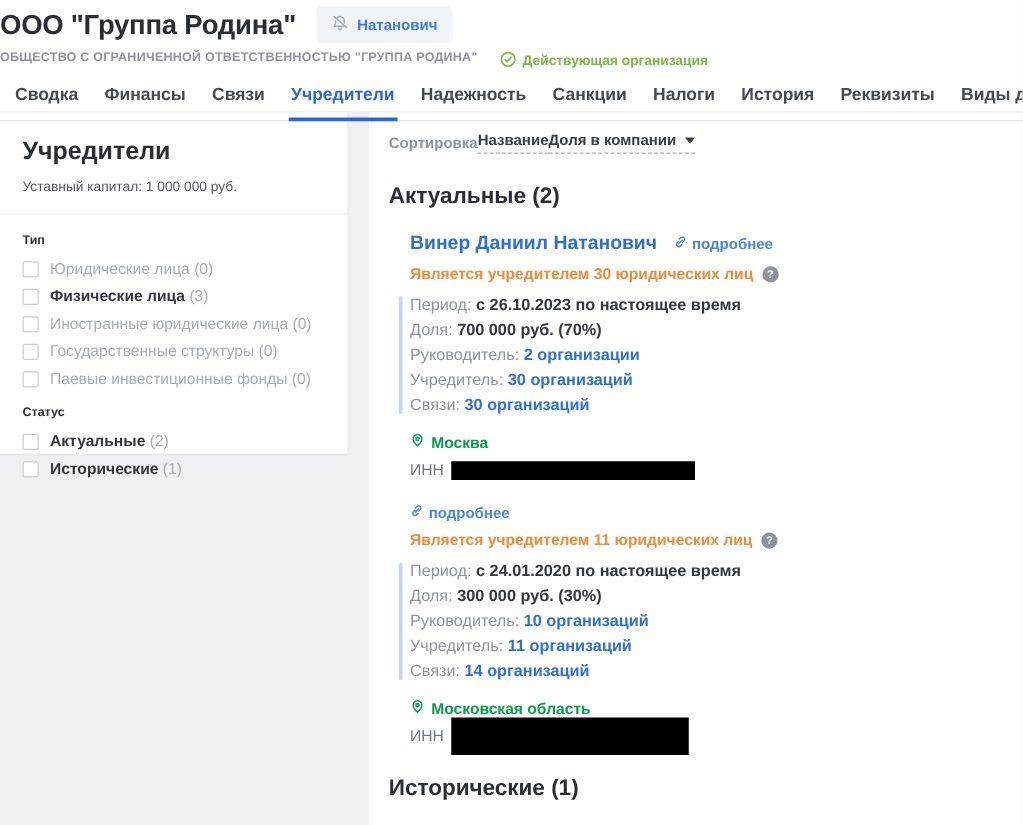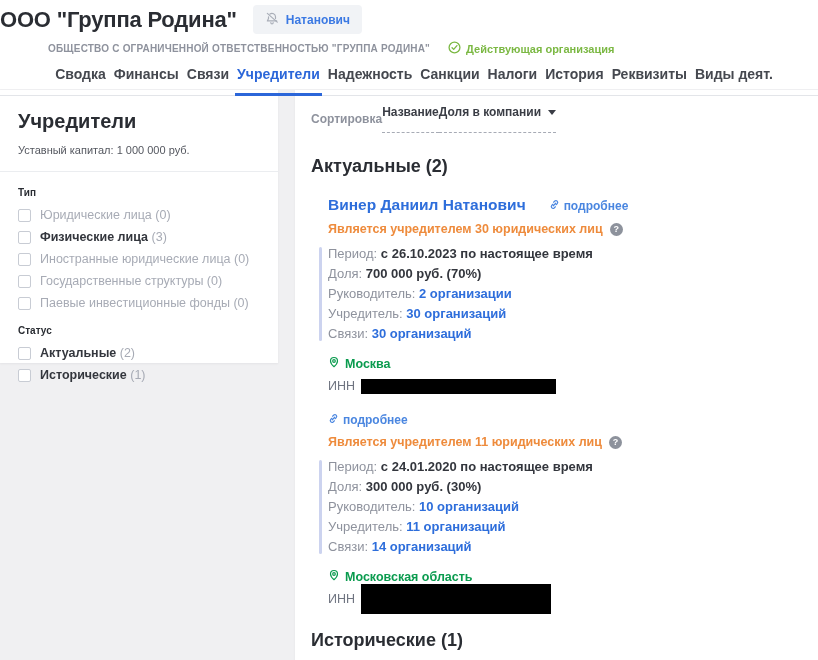--- a/index.html
+++ b/index.html
@@ -11,24 +11,24 @@
   
   .header { position:absolute; top:0; left:0; width:818px; height:89px; background:#fff; z-index:2; }
   .title-row { display:flex; align-items:center; padding-top:5px; }
   .page-title { font-size:22px; font-weight:800; color:#2a2d33; letter-spacing:-0.2px; white-space:nowrap; }
   .unsub {
     margin-left:16px; display:inline-flex; align-items:center; gap:7px;
     background:#f1f3f6; border:none; border-radius:4px; padding:6px 12px;
     font-size:12px; font-weight:700; color:#3b79e3; cursor:pointer;
     font-family:inherit;
   }
-  .sub-row { display:flex; align-items:center; gap:18px; margin-top:7px;padding-left:48px; }
+  .sub-row { display:flex; gap:18px; margin-top:7px; }
   .full-name { font-size:10px; font-weight:700; color:#8e929d; letter-spacing:.2px; white-space:nowrap; }
   .badge { display:inline-flex; gap:5px; align-items:center; font-size:11px; font-weight:600; color:#7bb843; white-space:nowrap; }
-  .tabs { display:flex; gap:4px; padding-left:10px; margin-top:10px; border-bottom:1px solid #e3e5e9;justify-content:center; }
+  .tabs { display:flex; gap:17px; padding-left:10px; margin-top:10px; border-bottom:1px solid #e3e5e9; }
   .tab { font-size:14px; font-weight:700; color:#45484f; padding:0 2px 11px; white-space:nowrap; cursor:pointer; border-bottom:3px solid transparent; margin-bottom:-1px; }
   .tab.active { color:#2b66d9; border-bottom-color:#2b66d9; }
   
   .sidebar {
     position:absolute; left:0; top:90px; width:278px; height:273px; background:#fff;
     box-sizing:border-box; padding:16px 18px 0; box-shadow:0 1px 2px rgba(27,32,44,.06);
   }
   .sb-title { font-size:20px; font-weight:800; color:#2a2d33; margin:4px 0 11px; }
   .sb-capital { font-size:11px; color:#54575f; }
   .sb-div { height:1px; background:#ebedf0; margin:15px -18px 0; }
@@ -38,25 +38,25 @@
   .f-label-dark { color:#33363d; font-weight:700; }
   .f-count { color:#a7abb5; }
   
   .main {
     position:absolute; left:295px; top:90px; width:523px; height:570px; background:#fff;
     box-sizing:border-box; padding:15px 20px 0 16px; overflow:hidden;
     box-shadow:0 1px 2px rgba(27,32,44,.06);
   }
   .sort-row { display:flex; align-items:center; font-size:12px; }
   .sort-label { color:#8e929d; font-weight:600; }
-  .sort-link { color:#3a3d45; font-weight:600; border-bottom:1px dashed #a7abb5; padding-bottom:13px; cursor:pointer; display:inline-flex; align-items:center; gap:7px; }
+  .sort-link { color:#3a3d45; font-weight:600; border-bottom:1px dashed #a7abb5; padding-bottom:3px; cursor:pointer; display:inline-flex; align-items:center; gap:7px; }
   .caret { width:0; height:0; border-left:4px solid transparent; border-right:4px solid transparent; border-top:5px solid #3a3d45; margin-bottom:-1px; }
   .section-h { font-size:18px; font-weight:700; color:#2a2d33; margin:23px 0 0; }
   .card { margin:19px 0 0 17px; }
-  .card-head { display:flex; align-items:baseline; gap:23px; }
+  .card-head { display:flex; align-items:baseline; gap:13px; }
   .f-name { font-size:15.5px; font-weight:700; color:#2e6edb; cursor:pointer; white-space:nowrap; }
   .more { font-size:12px; font-weight:600; color:#4a86e0; display:inline-flex; gap:4px; align-items:flex-end; cursor:pointer; }
   .affil { margin-top:8px; font-size:12.5px; font-weight:700; color:#ee8b3c; display:flex; gap:7px; align-items:center; }
   .info-i { width:13px; height:13px; border-radius:50%; background:#8d929c; color:#fff; font-size:9px; font-weight:700; display:inline-flex; align-items:center; justify-content:center; cursor:pointer; flex:none; }
   .details { position:relative; margin-top:8px; }
   .details::before { content:""; position:absolute; left:-9px; top:3px; bottom:3px; width:3px; border-radius:2px; background:#ccd3ef; }
   .drow { font-size:13px; line-height:20px; white-space:nowrap; }
   .dlabel { color:#8e929d; }
   .v-dark { color:#33363d; font-weight:700; }
   .v-link { color:#2e6edb; font-weight:700; cursor:pointer; }

